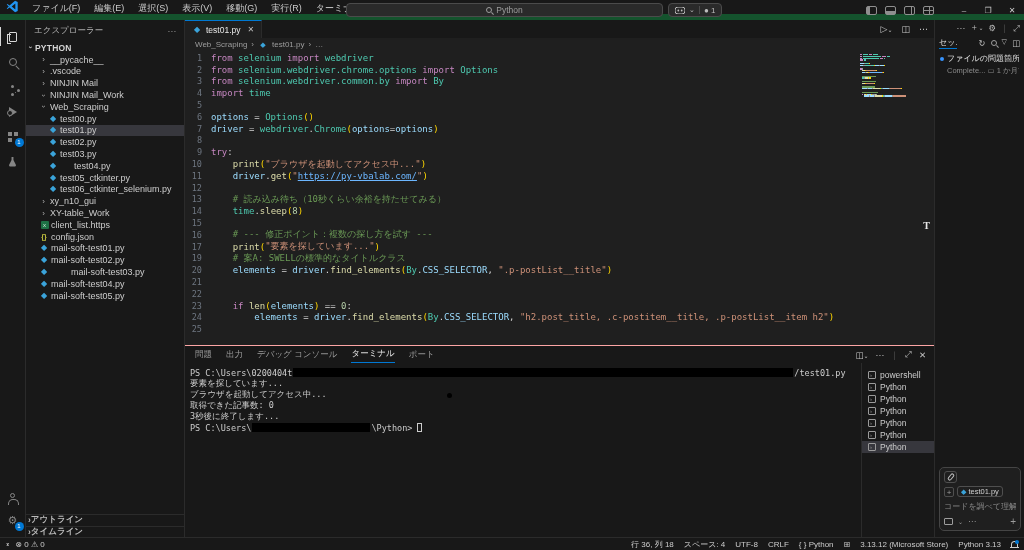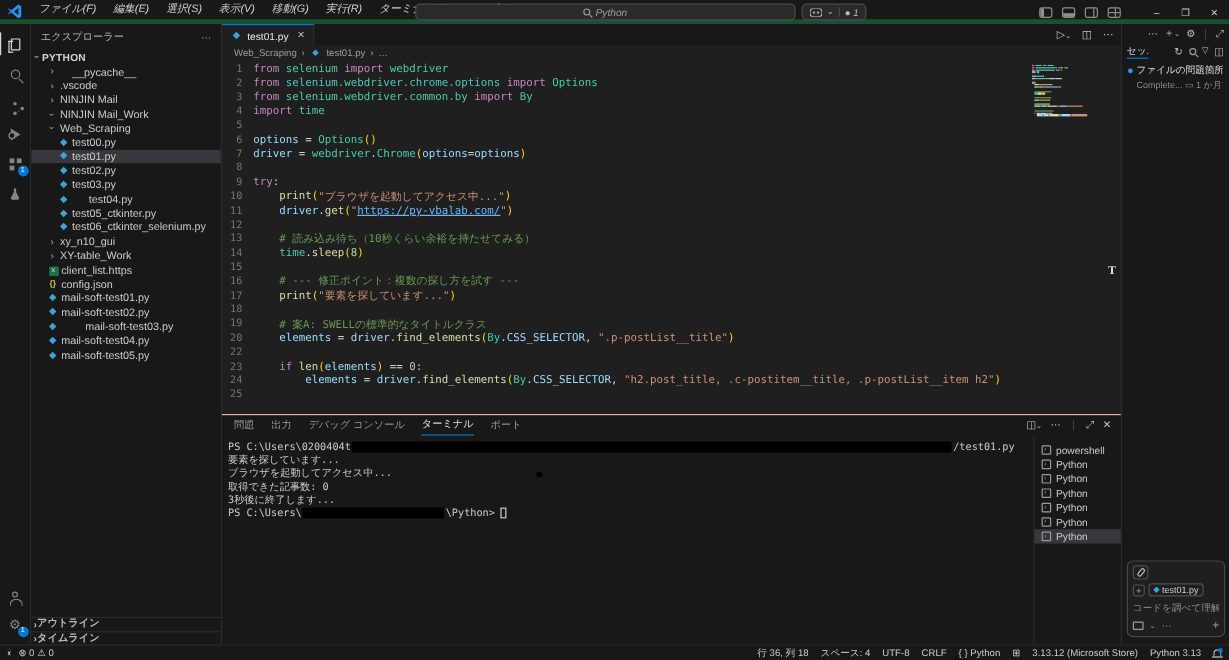--- a/index.html
+++ b/index.html
@@ -1,21 +1,21 @@
 <!DOCTYPE html>
 <html><head>
 <meta charset="utf-8">
 <style>
   *{margin:0;padding:0;box-sizing:border-box;}
   html,body{width:1024px;height:550px;overflow:hidden;background:#1f1f1f;
     font-family:"Liberation Sans","DejaVu Sans",sans-serif;color:#cccccc;}
   .window{position:absolute;inset:0;display:flex;flex-direction:column;}
 
   
-  .titlebar{height:20px;background:#181818;border-bottom:4px solid #14532d;display:flex;align-items:flex-end;font-size:9px;color:#cccccc;flex:0 0 auto;position:relative;font-style:italic;}
+  .titlebar{height:20px;background:#181818;border-bottom:6px solid #14532d;display:flex;align-items:flex-start;font-size:9px;color:#cccccc;flex:0 0 auto;position:relative;}
   .vslogo{width:13px;height:13px;margin:0 7px 0 6px;flex:0 0 auto;}
   .menus{display:flex;gap:2px;}
   .menu-item{padding:2px 6px;border-radius:3px;white-space:nowrap;color:#cccccc;}
   .nav-arrows{display:flex;gap:10px;margin-left:14px;color:#9a9a9a;font-size:10px;}
   .searchbox{position:absolute;left:346px;top:3px;width:317px;height:14px;background:#2a2a2a;border:1px solid #4b4b4b;border-radius:4px;display:flex;align-items:center;justify-content:center;gap:4px;font-size:8.5px;color:#9d9d9d;}
   .search-glyph{position:relative;width:6px;height:6px;border:1px solid #9d9d9d;border-radius:50%;display:inline-block;}
   .search-glyph::after{content:"";position:absolute;width:3px;height:1px;background:#9d9d9d;transform:rotate(45deg);left:4px;top:5px;}
   .copilot-pill{position:absolute;left:668px;top:3px;height:14px;background:#2a2a2a;border:1px solid #4b4b4b;border-radius:4px;display:flex;align-items:center;gap:4px;padding:0 6px;font-size:8px;color:#bdbdbd;}
   .pill-sep{width:1px;height:8px;background:#4b4b4b;}
   .title-right{position:absolute;right:0;top:0;height:20px;display:flex;align-items:center;}
@@ -232,21 +232,21 @@
         <span>エクスプローラー</span>
         <span class="more">⋯</span>
       </div>
       <div class="tree" id="tree">
           <div class="tree-row tree-root">
             <span class="chev open">›</span>
             <span>PYTHON</span>
           </div>
           <div class="tree-row" style="padding-left: 13px;">
             <span class="chev">›</span>
-            <span style="margin-left: 12px;">__pycache__</span>
+            <span style="margin-left: 2px;">__pycache__</span>
           </div>
           <div class="tree-row" style="padding-left: 13px;">
             <span class="chev">›</span>
             <span style="margin-left: 2px;">.vscode</span>
           </div>
           <div class="tree-row" style="padding-left: 13px;">
             <span class="chev">›</span>
             <span style="margin-left: 2px;">NINJIN Mail</span>
           </div>
           <div class="tree-row" style="padding-left: 13px;">
@@ -365,23 +365,23 @@
             <div class="code-line"><span class="ln">8</span></div>
             <div class="code-line"><span class="ln">9</span><span class="tk-k">try</span><span class="tk-d">:</span></div>
             <div class="code-line"><span class="ln">10</span><span class="tk-d">    </span><span class="tk-f">print</span><span class="tk-p">(</span><span class="tk-s">"ブラウザを起動してアクセス中..."</span><span class="tk-p">)</span></div>
             <div class="code-line"><span class="ln">11</span><span class="tk-d">    </span><span class="tk-v">driver</span><span class="tk-d">.</span><span class="tk-f">get</span><span class="tk-p">(</span><span class="tk-s">"</span><span class="tk-u">https://py-vbalab.com/</span><span class="tk-s">"</span><span class="tk-p">)</span></div>
             <div class="code-line"><span class="ln">12</span></div>
             <div class="code-line"><span class="ln">13</span><span class="tk-d">    </span><span class="tk-c"># 読み込み待ち（10秒くらい余裕を持たせてみる）</span></div>
             <div class="code-line"><span class="ln">14</span><span class="tk-d">    </span><span class="tk-m">time</span><span class="tk-d">.</span><span class="tk-f">sleep</span><span class="tk-p">(</span><span class="tk-n">8</span><span class="tk-p">)</span></div>
             <div class="code-line"><span class="ln">15</span></div>
             <div class="code-line"><span class="ln">16</span><span class="tk-d">    </span><span class="tk-c"># --- 修正ポイント：複数の探し方を試す ---</span></div>
             <div class="code-line"><span class="ln">17</span><span class="tk-d">    </span><span class="tk-f">print</span><span class="tk-p">(</span><span class="tk-s">"要素を探しています..."</span><span class="tk-p">)</span></div>
-            <div class="code-line"><span class="ln">18</span></div>
             <div class="code-line"><span class="ln">19</span><span class="tk-d">    </span><span class="tk-c"># 案A: SWELLの標準的なタイトルクラス</span></div>
             <div class="code-line"><span class="ln">20</span><span class="tk-d">    </span><span class="tk-v">elements</span><span class="tk-d"> = </span><span class="tk-v">driver</span><span class="tk-d">.</span><span class="tk-f">find_elements</span><span class="tk-p">(</span><span class="tk-m">By</span><span class="tk-d">.</span><span class="tk-v">CSS_SELECTOR</span><span class="tk-d">, </span><span class="tk-s">".p-postList__title"</span><span class="tk-p">)</span></div>
+            <div class="code-line"><span class="ln">21</span></div>
             <div class="code-line"><span class="ln">22</span><span class="tk-d">    </span></div>
             <div class="code-line"><span class="ln">23</span><span class="tk-d">    </span><span class="tk-k">if</span><span class="tk-d"> </span><span class="tk-f">len</span><span class="tk-p">(</span><span class="tk-v">elements</span><span class="tk-p">)</span><span class="tk-d"> == </span><span class="tk-n">0</span><span class="tk-d">:</span></div>
             <div class="code-line"><span class="ln">24</span><span class="tk-d">        </span><span class="tk-v">elements</span><span class="tk-d"> = </span><span class="tk-v">driver</span><span class="tk-d">.</span><span class="tk-f">find_elements</span><span class="tk-p">(</span><span class="tk-m">By</span><span class="tk-d">.</span><span class="tk-v">CSS_SELECTOR</span><span class="tk-d">, </span><span class="tk-s">"h2.post_title, .c-postitem__title, .p-postList__item h2"</span><span class="tk-p">)</span></div>
             <div class="code-line"><span class="ln">25</span></div>
           </div>
         <div class="minimap" id="minimap">
             <div class="mm-line"><i style="width: 2.2px; background: rgb(197, 134, 192);"></i><i style="width: 1px; background: transparent;"></i><i style="width: 4.4px; background: rgb(78, 201, 176);"></i><i style="width: 1px; background: transparent;"></i><i style="width: 3.3px; background: rgb(197, 134, 192);"></i><i style="width: 1px; background: transparent;"></i><i style="width: 4.95px; background: rgb(78, 201, 176);"></i></div>
             <div class="mm-line"><i style="width: 2.2px; background: rgb(197, 134, 192);"></i><i style="width: 1px; background: transparent;"></i><i style="width: 18.15px; background: rgb(78, 201, 176);"></i><i style="width: 1px; background: transparent;"></i><i style="width: 3.3px; background: rgb(197, 134, 192);"></i><i style="width: 1px; background: transparent;"></i><i style="width: 3.85px; background: rgb(78, 201, 176);"></i></div>
             <div class="mm-line"><i style="width: 2.2px; background: rgb(197, 134, 192);"></i><i style="width: 1px; background: transparent;"></i><i style="width: 15.4px; background: rgb(78, 201, 176);"></i><i style="width: 1px; background: transparent;"></i><i style="width: 3.3px; background: rgb(197, 134, 192);"></i><i style="width: 1px; background: transparent;"></i><i style="width: 1.1px; background: rgb(78, 201, 176);"></i></div>
             <div class="mm-line"><i style="width: 3.3px; background: rgb(197, 134, 192);"></i><i style="width: 1px; background: transparent;"></i><i style="width: 2.2px; background: rgb(78, 201, 176);"></i></div>

